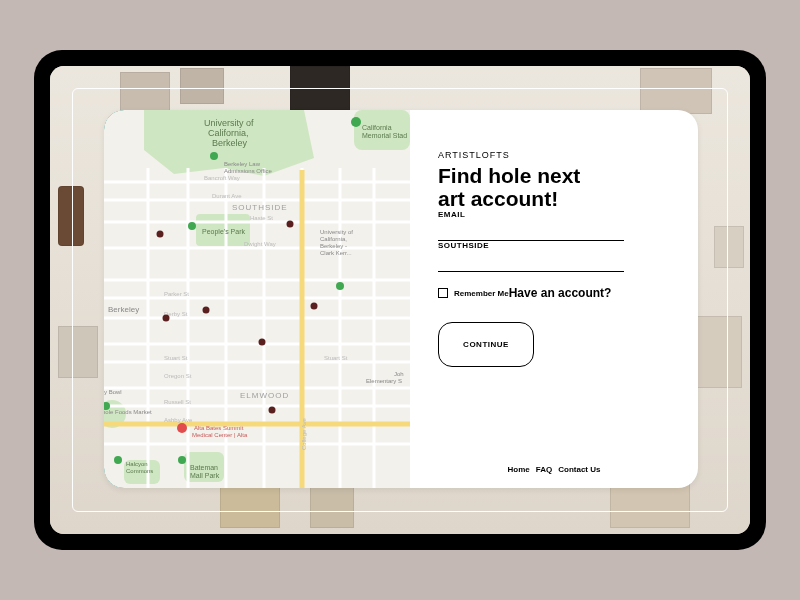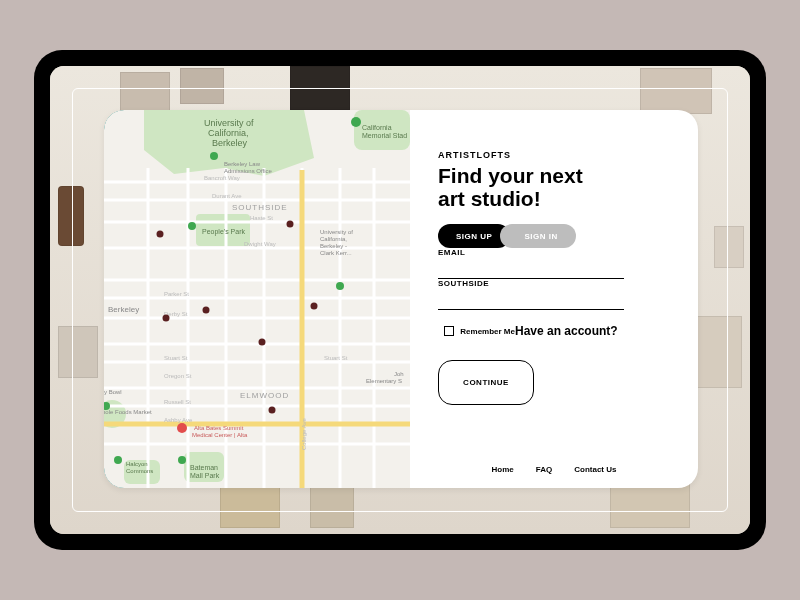--- a/index.html
+++ b/index.html
@@ -62,21 +62,21 @@
     border-bottom-left-radius: 20px;
     overflow: hidden;
   }
   .map-svg { width: 100%; height: 100%; display: block; }
   .form-pane {
     flex: 1;
     padding: 40px 28px 0 28px;
     position: relative;
   }
   .brand {
-    font-size: 9px; font-weight: 700; letter-spacing: 1px;
+    font-size: 9px; font-weight: 400; letter-spacing: 1px;
     color: #000;
   }
   .headline {
     font-size: 21px; font-weight: 800; line-height: 1.1;
     color: #000; margin-top: 4px;
   }
   .tabs {
     display: flex; gap: 0; margin-top: 14px;
   }
   .tab {
@@ -92,41 +92,41 @@
   .field-label {
     font-size: 8px; font-weight: 700; letter-spacing: .5px;
     color: #000; 
   }
   .field-input {
     width: 186px; border: none; border-bottom: 1px solid #000;
     height: 20px; font-size: 11px; outline: none; background: transparent;
     margin-top: 2px;
   }
   .row-rem {
-    display: flex; align-items: center; justify-content: center;
+    display: flex; align-items: center; justify-content: flex-start;
     width: 186px; margin-top: 14px;
   }
   .checkbox-wrap { display: flex; align-items: center; gap: 6px; }
   .checkbox {
     width: 10px; height: 10px; border: 1.5px solid #000; background: #fff;
     cursor: pointer;
   }
   .checkbox-label { font-size: 8px; font-weight: 600; }
   .have-account { font-size: 12px; font-weight: 700; cursor: pointer; }
   .continue-btn {
     margin-top: 22px;
     height: 45px; width: 96px;
     border: 1.5px solid #000; border-radius: 14px;
     background: #fff;
     font-size: 8px; font-weight: 700; letter-spacing: .5px;
     cursor: pointer;
   }
   .footer-links {
     position: absolute; left: 0; right: 0; bottom: 14px;
-    display: flex; gap: 22px; justify-content: center;
+    display: flex; gap: 6px; justify-content: center;
     font-size: 8px; font-weight: 700;
   }
   .footer-links span { cursor: pointer; }
 </style>
 </head>
 <body>
 
 <div class="tablet">
   <div class="screen">
 
@@ -248,28 +248,24 @@
             <circle cx="158" cy="232" r="3.5"></circle>
             <circle cx="210" cy="196" r="3.5"></circle>
             <circle cx="168" cy="300" r="3.5"></circle>
           </g>
         </svg>
       </div>
 
       <div class="form-pane">
         <div class="brand">ARTISTLOFTS</div>
         <div class="headline">
-          <span>Find your next</span><br>
-          <span>art studio!</span>
+          <span>Find hole next</span><br>
+          <span>art account!</span>
         </div>
 
-        <div class="tabs">
-          <div class="tab active">SIGN UP</div>
-          <div class="tab inactive">SIGN IN</div>
-        </div>
 
         <div class="field-label">EMAIL</div>
         <input class="field-input" type="text" value="" style="">
 
         <div class="field-label">SOUTHSIDE</div>
         <input class="field-input" type="password" value="" style="">
 
         <div class="row-rem">
           <div class="checkbox-wrap">
             <div class="checkbox"></div>

